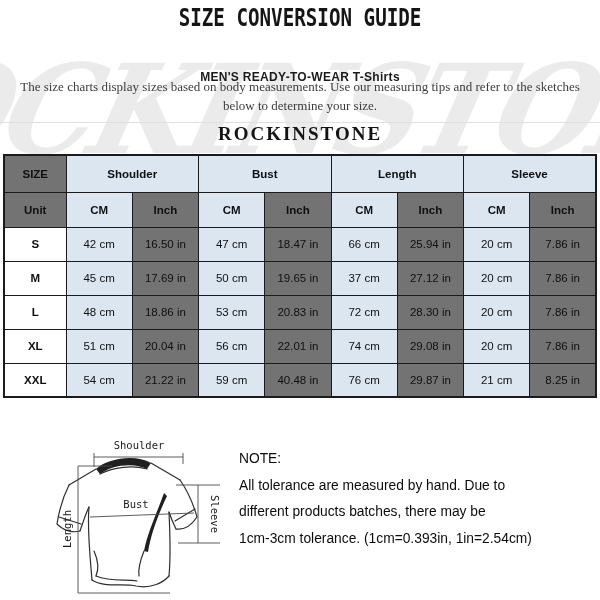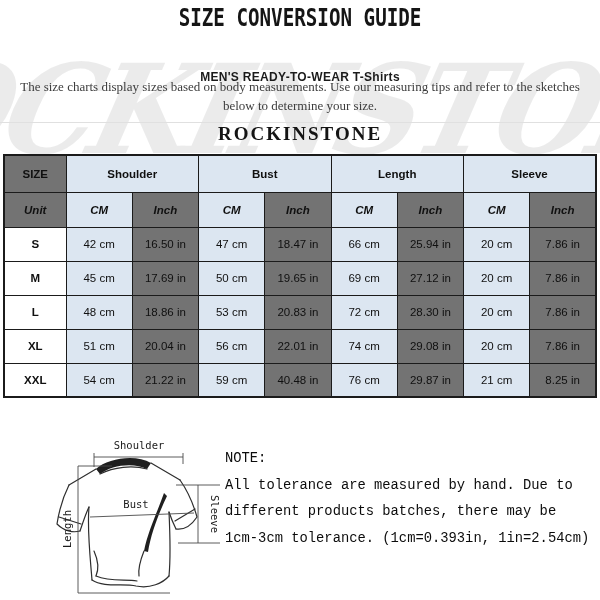--- a/index.html
+++ b/index.html
@@ -42,35 +42,35 @@
   table.size-table {
     position:absolute; top:154px; left:3px; width:594px; z-index:2;
     border-collapse:collapse; table-layout:fixed; background:#fff;
     border:2px solid #1b1b1b;
   }
   table.size-table th, table.size-table td {
     border:1px solid #1b1b1b; text-align:center; vertical-align:middle;
     font-size:11.5px; color:#101010; overflow:hidden; white-space:nowrap;
   }
   tr.r-head  { height:37px; }
-  tr.r-unit  { height:35px;font-style:italic; }
+  tr.r-unit  { height:35px; }
   tr.r-data  { height:34px; }
   .c-blue  { background:#dce6f1; }
   .c-white { background:#737373;margin-left:44px; }
   th.h-meas { font-size:12px; font-weight:700; }
   th.h-size, th.h-unit { font-weight:700; font-size:12px; }
   th.h-cmin { font-weight:700; font-size:11.5px; }
   th.row-size { font-weight:700; font-size:11.5px; background:#fff; }
   td.val { font-weight:400; font-size:11.5px; }
 
   
   .diagram { position:absolute; left:36px; top:433px; width:202px; height:167px; z-index:2; }
   .note {
-    position:absolute; left:225px; top:446px; width:350px; z-index:2;
-    font-family:Liberation Mono, monospace; font-size:13.8px; color:#0c0c0c;
+    position:absolute; left:239px; top:446px; width:350px; z-index:2;
+    font-family:Liberation Sans, sans-serif; font-size:13.8px; color:#0c0c0c;
     line-height:26.5px;
   }
   .note .nline { white-space:nowrap; }
 
   svg .sketch { stroke:#2e2e2e; stroke-width:1.2; fill:none; stroke-linecap:round; stroke-linejoin:round; }
   svg .sketch-fill { fill:#1f1f1f; stroke:none; }
   svg .dim { stroke:#4a4a4a; stroke-width:0.9; fill:none; }
   svg .dim-label { font-family:"DejaVu Sans Mono", monospace; font-size:10.5px; fill:#1a1a1a; }
 </style>
 </head>
@@ -134,21 +134,21 @@
         <td class="val c-white">25.94 in</td>
         <td class="val c-blue">20 cm</td>
         <td class="val c-white">7.86 in</td>
       </tr>
       <tr class="r-data">
         <th class="row-size">M</th>
         <td class="val c-blue">45 cm</td>
         <td class="val c-white">17.69 in</td>
         <td class="val c-blue">50 cm</td>
         <td class="val c-white">19.65 in</td>
-        <td class="val c-blue">69 cm</td>
+        <td class="val c-blue">37 cm</td>
         <td class="val c-white">27.12 in</td>
         <td class="val c-blue">20 cm</td>
         <td class="val c-white">7.86 in</td>
       </tr>
       <tr class="r-data">
         <th class="row-size">L</th>
         <td class="val c-blue">48 cm</td>
         <td class="val c-white">18.86 in</td>
         <td class="val c-blue">53 cm</td>
         <td class="val c-white">20.83 in</td>

